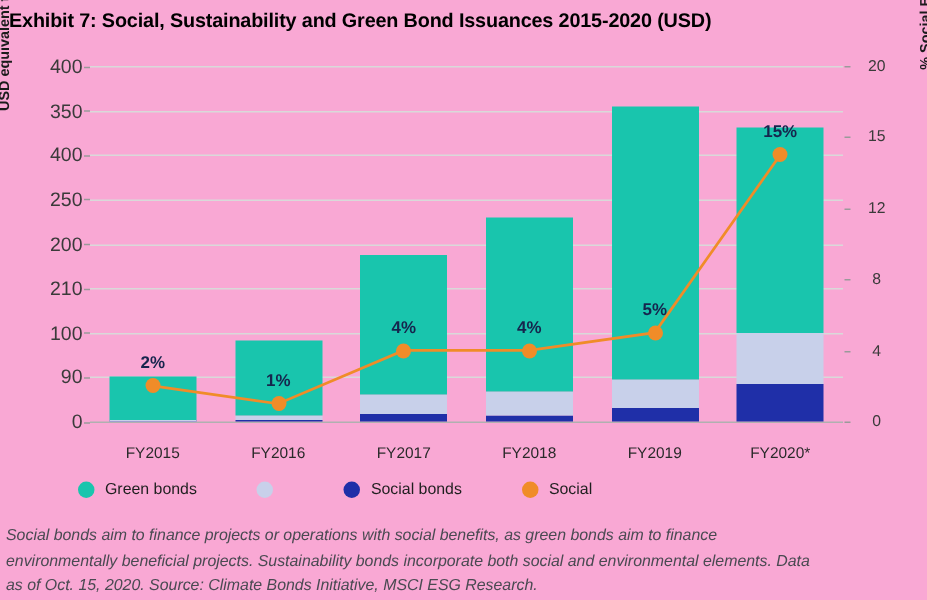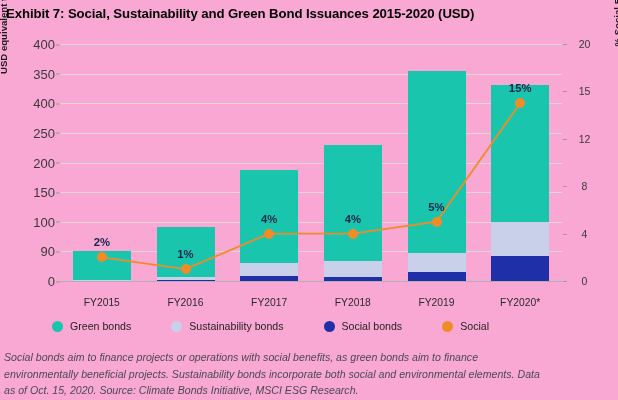--- a/index.html
+++ b/index.html
@@ -206,21 +206,21 @@
           <div class="gridline" style="top: 118.5px;"></div>
           <div class="gridline" style="top: 88.875px;"></div>
           <div class="gridline" style="top: 59.25px;"></div>
           <div class="gridline" style="top: 29.625px;"></div>
           <div class="gridline" style="top: 0px;"></div>
         </div>
       <div id="yticks-left">
           <div class="ytick-left" style="top: 237px; left: -47px;">0</div>
           <div class="ytick-left" style="top: 207.375px; left: -47px;">90</div>
           <div class="ytick-left" style="top: 177.75px; left: -47px;">100</div>
-          <div class="ytick-left" style="top: 148.125px; left: -47px;">150</div>
+          <div class="ytick-left" style="top: 148.125px; left: -47px;">210</div>
           <div class="ytick-left" style="top: 118.5px; left: -47px;">200</div>
           <div class="ytick-left" style="top: 88.875px; left: -47px;">250</div>
           <div class="ytick-left" style="top: 59.25px; left: -47px;">400</div>
           <div class="ytick-left" style="top: 29.625px; left: -47px;">350</div>
           <div class="ytick-left" style="top: 0px; left: -47px;">400</div>
         </div>
       <div id="yticks-right">
           <div class="ytick-right" style="top: 237px; left: 502px;">0</div>
           <div class="ytick-right" style="top: 189.6px; left: 502px;">4</div>
           <div class="ytick-right" style="top: 142.2px; left: 502px;">8</div>
@@ -291,21 +291,20 @@
     </div>
   </div>
 
   <div class="legend" id="legend">
       <div class="legend-item">
         <span class="legend-dot" style="background: rgb(25, 197, 173);"></span>
         <span class="legend-label">Green bonds</span>
       </div>
       <div class="legend-item">
         <span class="legend-dot" style="background: rgb(200, 208, 234);"></span>
-        <span class="legend-label">Sustainability bonds</span>
       </div>
       <div class="legend-item">
         <span class="legend-dot" style="background: rgb(31, 47, 168);"></span>
         <span class="legend-label">Social bonds</span>
       </div>
       <div class="legend-item">
         <span class="legend-dot" style="background: rgb(240, 140, 40);"></span>
         <span class="legend-label">Social</span>
       </div>
     </div>

